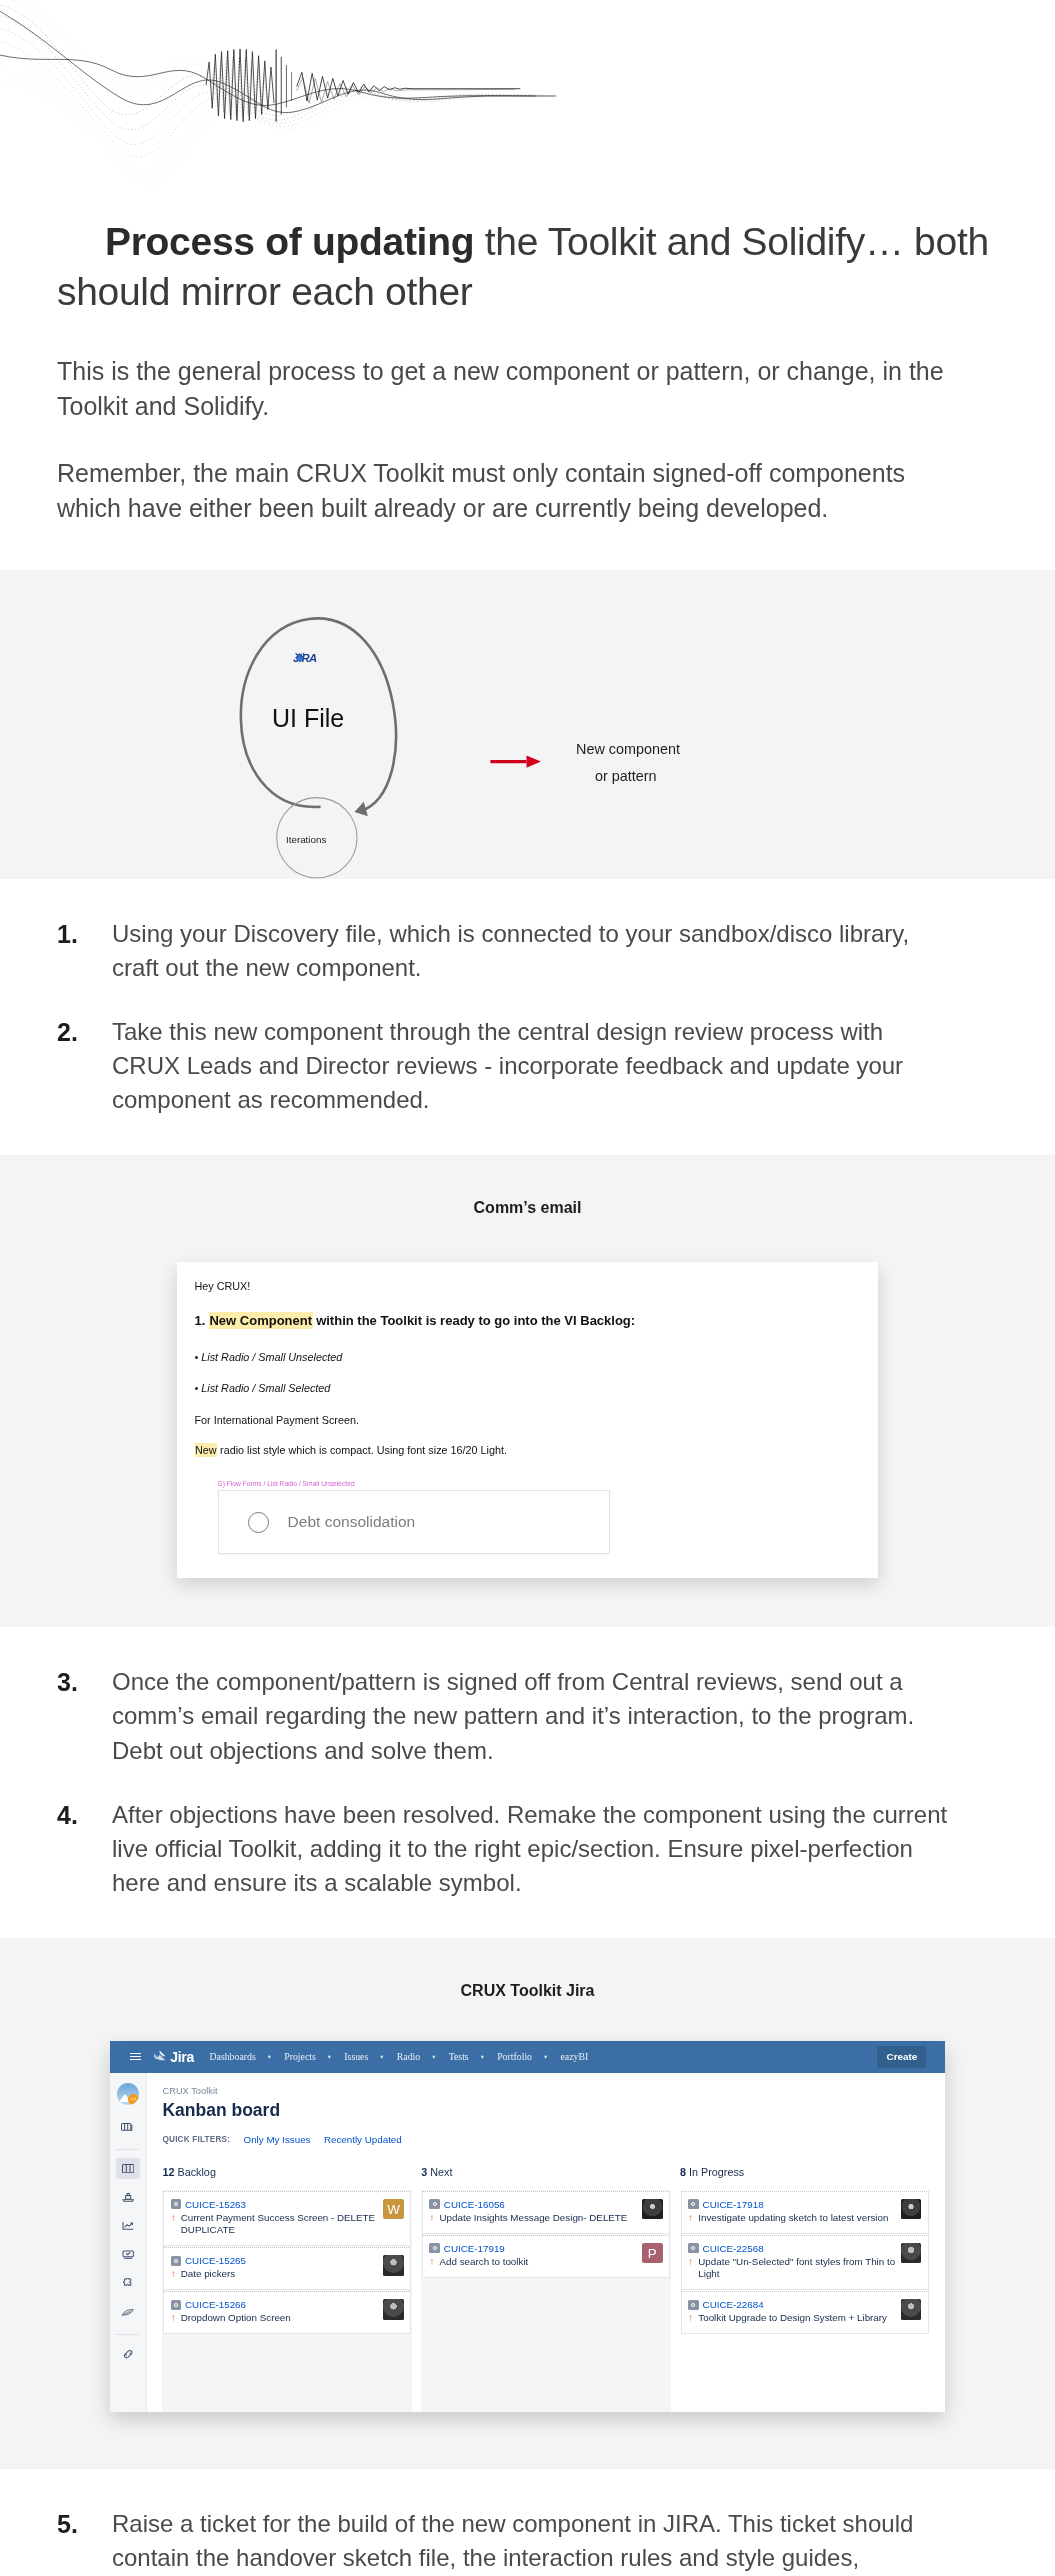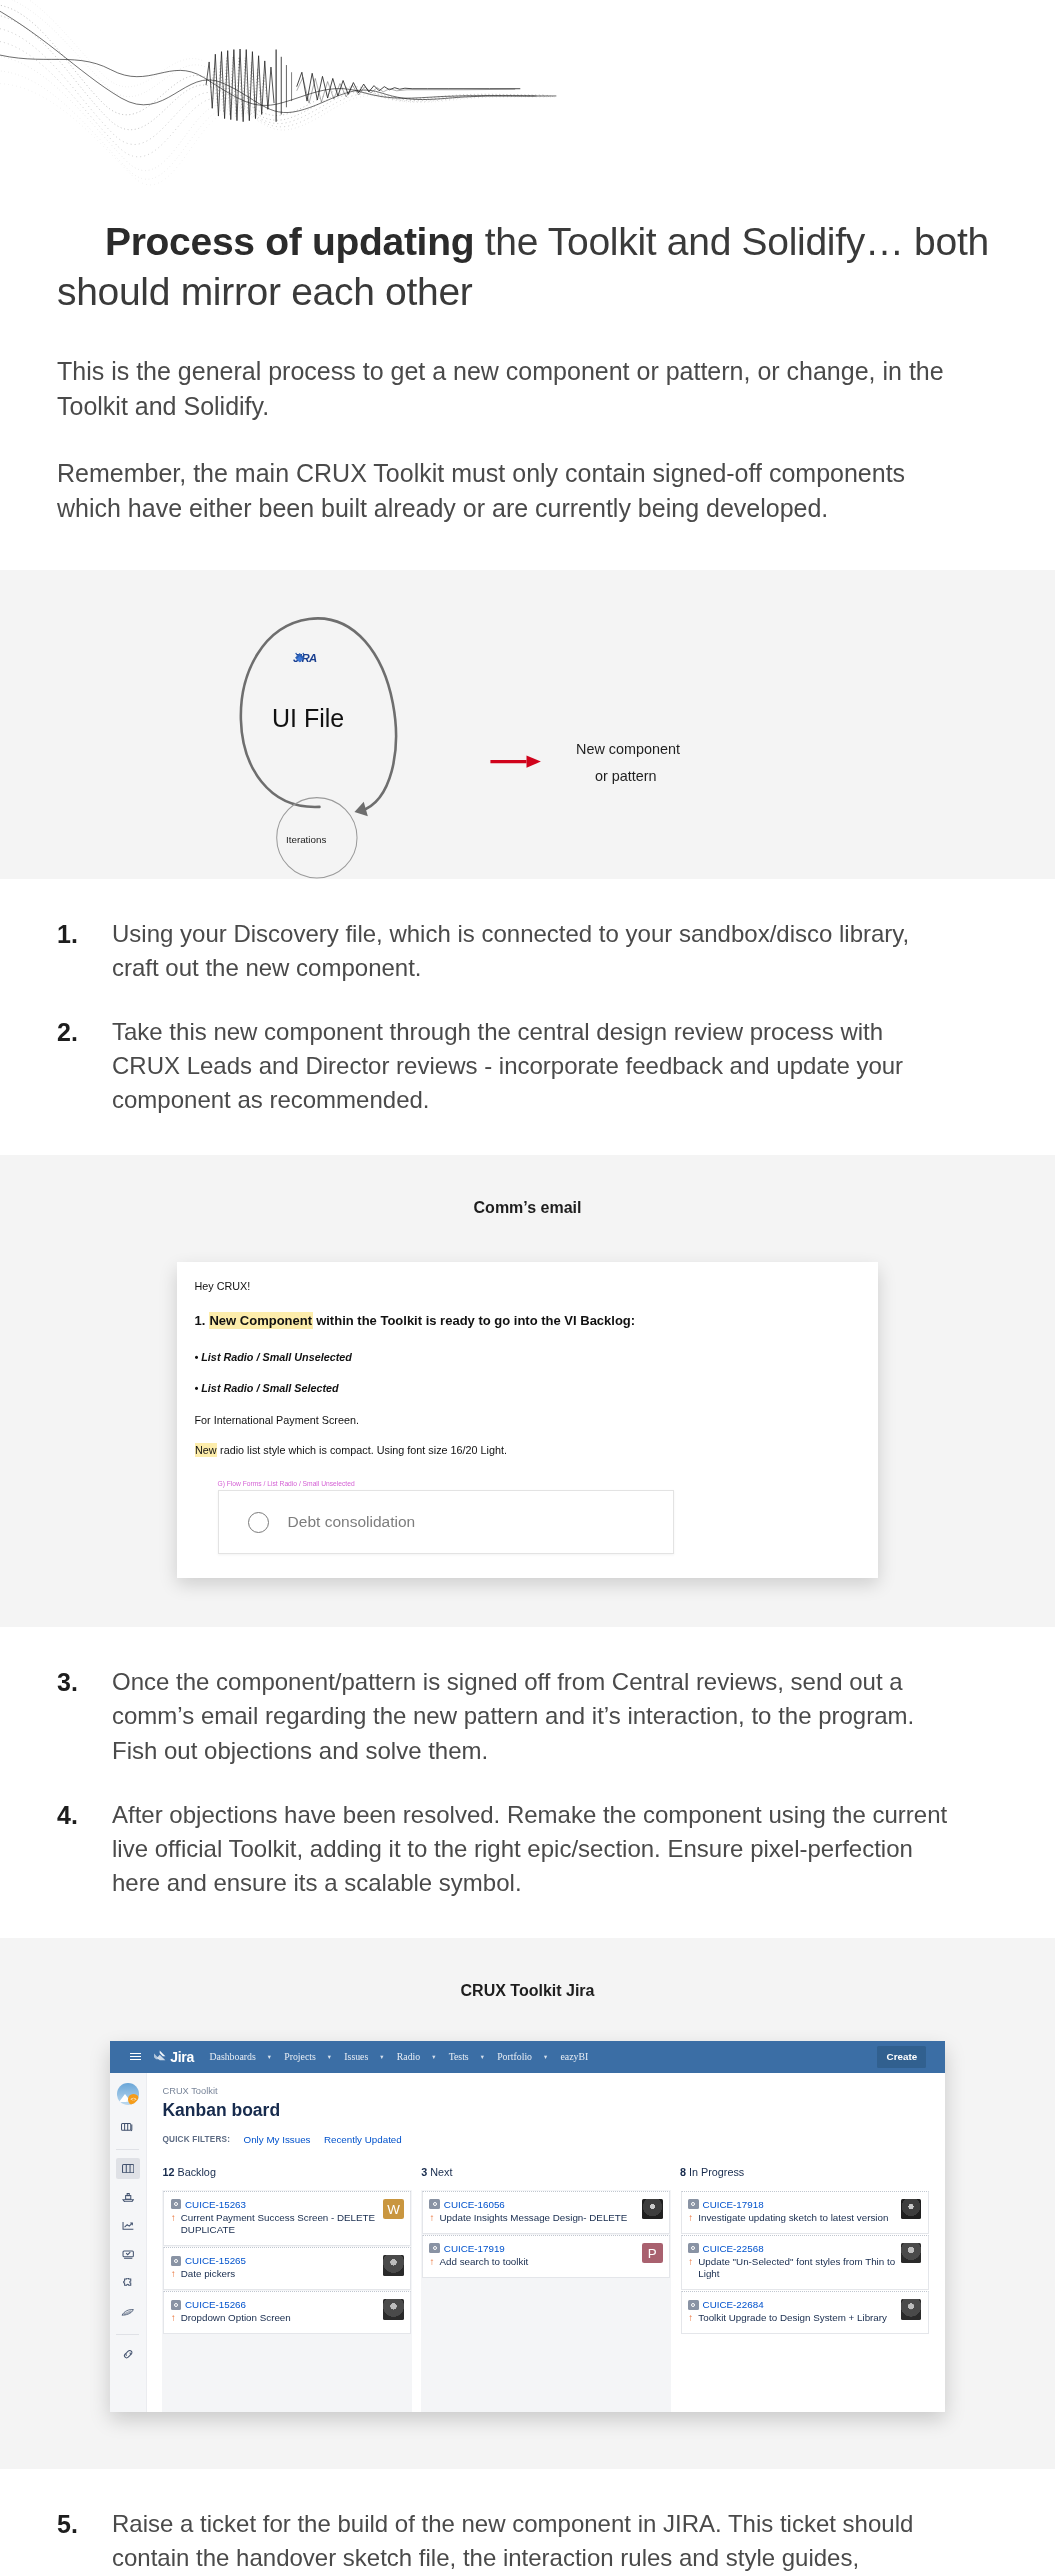--- a/index.html
+++ b/index.html
@@ -118,33 +118,33 @@
     font-size: 13px;
     font-weight: 700;
     color: #111;
     margin-bottom: 20.6px;
     line-height: 1.35;
   }
   .hl { background: #fdedab; padding: 1px 0.5px; }
   .email-card .e-bullet {
     font-size: 10.8px;
     font-style: italic;
-    font-weight: 700;
+    font-weight: 400;
     color: #111;
     margin-bottom: 19.6px;
   }
   .email-card .e-line {
     font-size: 10.8px;
     color: #111;
     margin-bottom: 18.5px;
   }
   .radio-spec {
     margin-top: 24px;
     margin-left: 23px;
-    width: 456px;
+    width: 392px;
   }
   .radio-spec .spec-label {
     font-size: 6.7px;
     color: #d45fd4;
     margin-bottom: 3.1px;
   }
   .radio-box {
     border: 0.5px solid #e3e3e3;
     background: #fff;
     height: 64px;
@@ -380,21 +380,21 @@
         <div class="radio-circle"></div>
         <div class="radio-text">Debt consolidation</div>
       </div>
     </div>
   </div>
 </div>
 
 <div class="steps band-white">
   <div class="step">
     <div class="step-num">3.</div>
-    <div class="step-text">Once the component/pattern is signed off from Central reviews, send out a comm’s email regarding the new pattern and it’s interaction, to the program. Fish out objections and solve them.</div>
+    <div class="step-text">Once the component/pattern is signed off from Central reviews, send out a comm’s email regarding the new pattern and it’s interaction, to the program. Debt out objections and solve them.</div>
   </div>
   <div class="step">
     <div class="step-num">4.</div>
     <div class="step-text">After objections have been resolved. Remake the component using the current live official Toolkit, adding it to the right epic/section. Ensure pixel-perfection here and ensure its a scalable symbol.</div>
   </div>
 </div>
 
 <div class="jira-band">
   <div class="fig-caption">CRUX Toolkit Jira</div>
 

